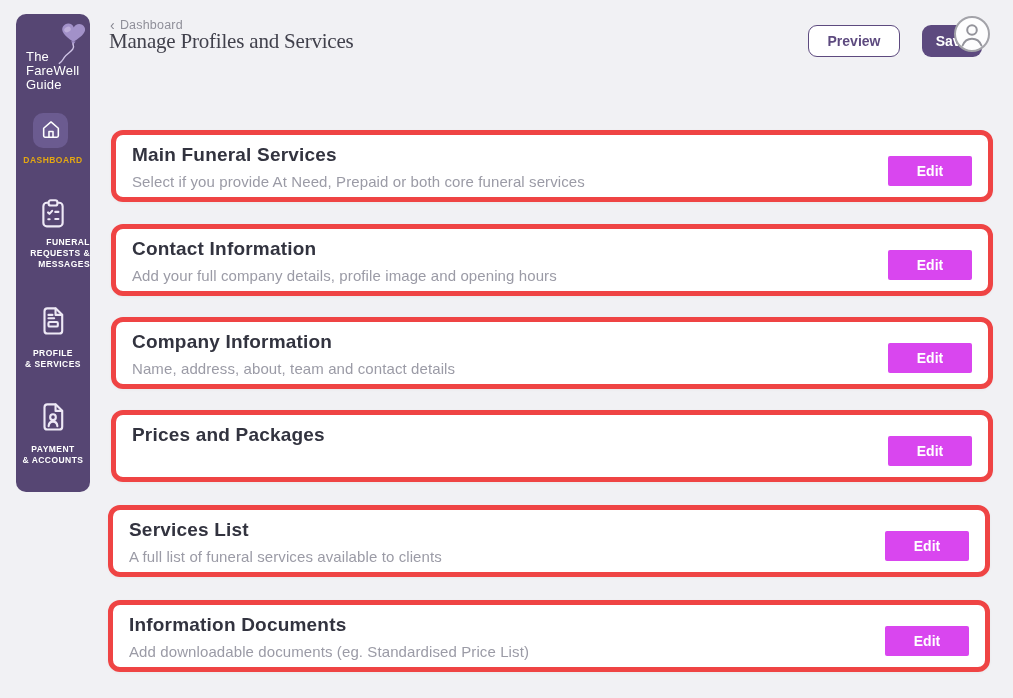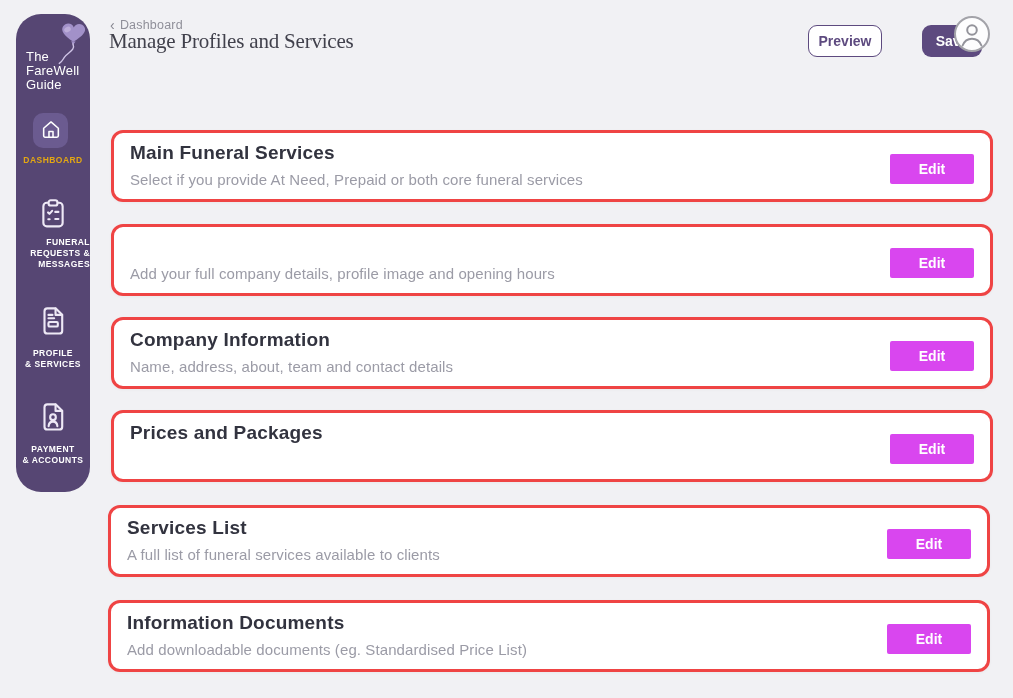--- a/index.html
+++ b/index.html
@@ -9,21 +9,21 @@
     background:#f1f1f4;
     font-family:"Liberation Sans", sans-serif;
     overflow:hidden;
   }
 
   
   .sidebar {
     position:absolute; left:16px; top:14px;
     width:74px; height:478px;
     background:#564673;
-    border-radius:25px;
+    border-radius:10px;
   }
   .logo-graphic { position:absolute; left:0; top:0; pointer-events:none; }
   .logo-text {
     position:absolute; left:10px; top:36px;
     color:#ffffff; font-size:13px; line-height:14px;
     font-weight:500; letter-spacing:.2px;
   }
   .logo-text span { display:block; }
 
   .dash-btn {
@@ -69,41 +69,41 @@
     color:#41414c; letter-spacing:-.2px;
   }
 
   .btn { 
     display:flex; align-items:center; justify-content:center;
     font-family:"Liberation Sans", sans-serif;
     font-size:14px; font-weight:700; cursor:pointer;
   }
   .btn-preview {
     position:absolute; left:808px; top:25px;
-    width:74px; height:32px;
+    width:92px; height:32px;
     background:#ffffff; color:#5d4a7f;
     border:1.5px solid #5d4a7f; border-radius:9px;
   }
   .btn-save {
     position:absolute; left:922px; top:25px;
     width:60px; height:32px;
     background:#5d4a7f; color:#ffffff;
     border:none; border-radius:9px;
   }
   .avatar-btn {
     position:absolute; left:953px; top:15px;
     width:38px; height:38px;
     background:none; border:none; padding:0; cursor:pointer;
   }
 
   
   .card {
     position:absolute; left:111px; width:882px; height:72px;
     background:#ffffff;
-    border:3px solid #ef4444; border-radius:12px;
+    border:5px solid #ef4444; border-radius:12px;
     box-shadow:0 1px 3px rgba(40,40,60,.04);
   }
   .card.shift { left:108px; }
   .c1 { top:130px; } .c2 { top:224px; } .c3 { top:317px; }
   .c4 { top:410px; } .c5 { top:505px; } .c6 { top:600px; }
 
   .card-title {
     position:absolute; left:16px; top:9px;
     font-size:19px; font-weight:700; color:#32333f; letter-spacing:.2px;
   }
@@ -212,20 +212,21 @@
   </svg>
 </button>
 
 <article class="card c1">
   <div class="card-title">Main Funeral Services</div>
   <div class="card-sub">Select if you provide At Need, Prepaid or both core funeral services</div>
   <button class="card-edit">Edit</button>
 </article>
 
 <article class="card c2">
+  <div class="card-title">Contact Information</div>
   <div class="card-sub">Add your full company details, profile image and opening hours</div>
   <button class="card-edit">Edit</button>
 </article>
 
 <article class="card c3">
   <div class="card-title">Company Information</div>
   <div class="card-sub">Name, address, about, team and contact details</div>
   <button class="card-edit">Edit</button>
 </article>
 

